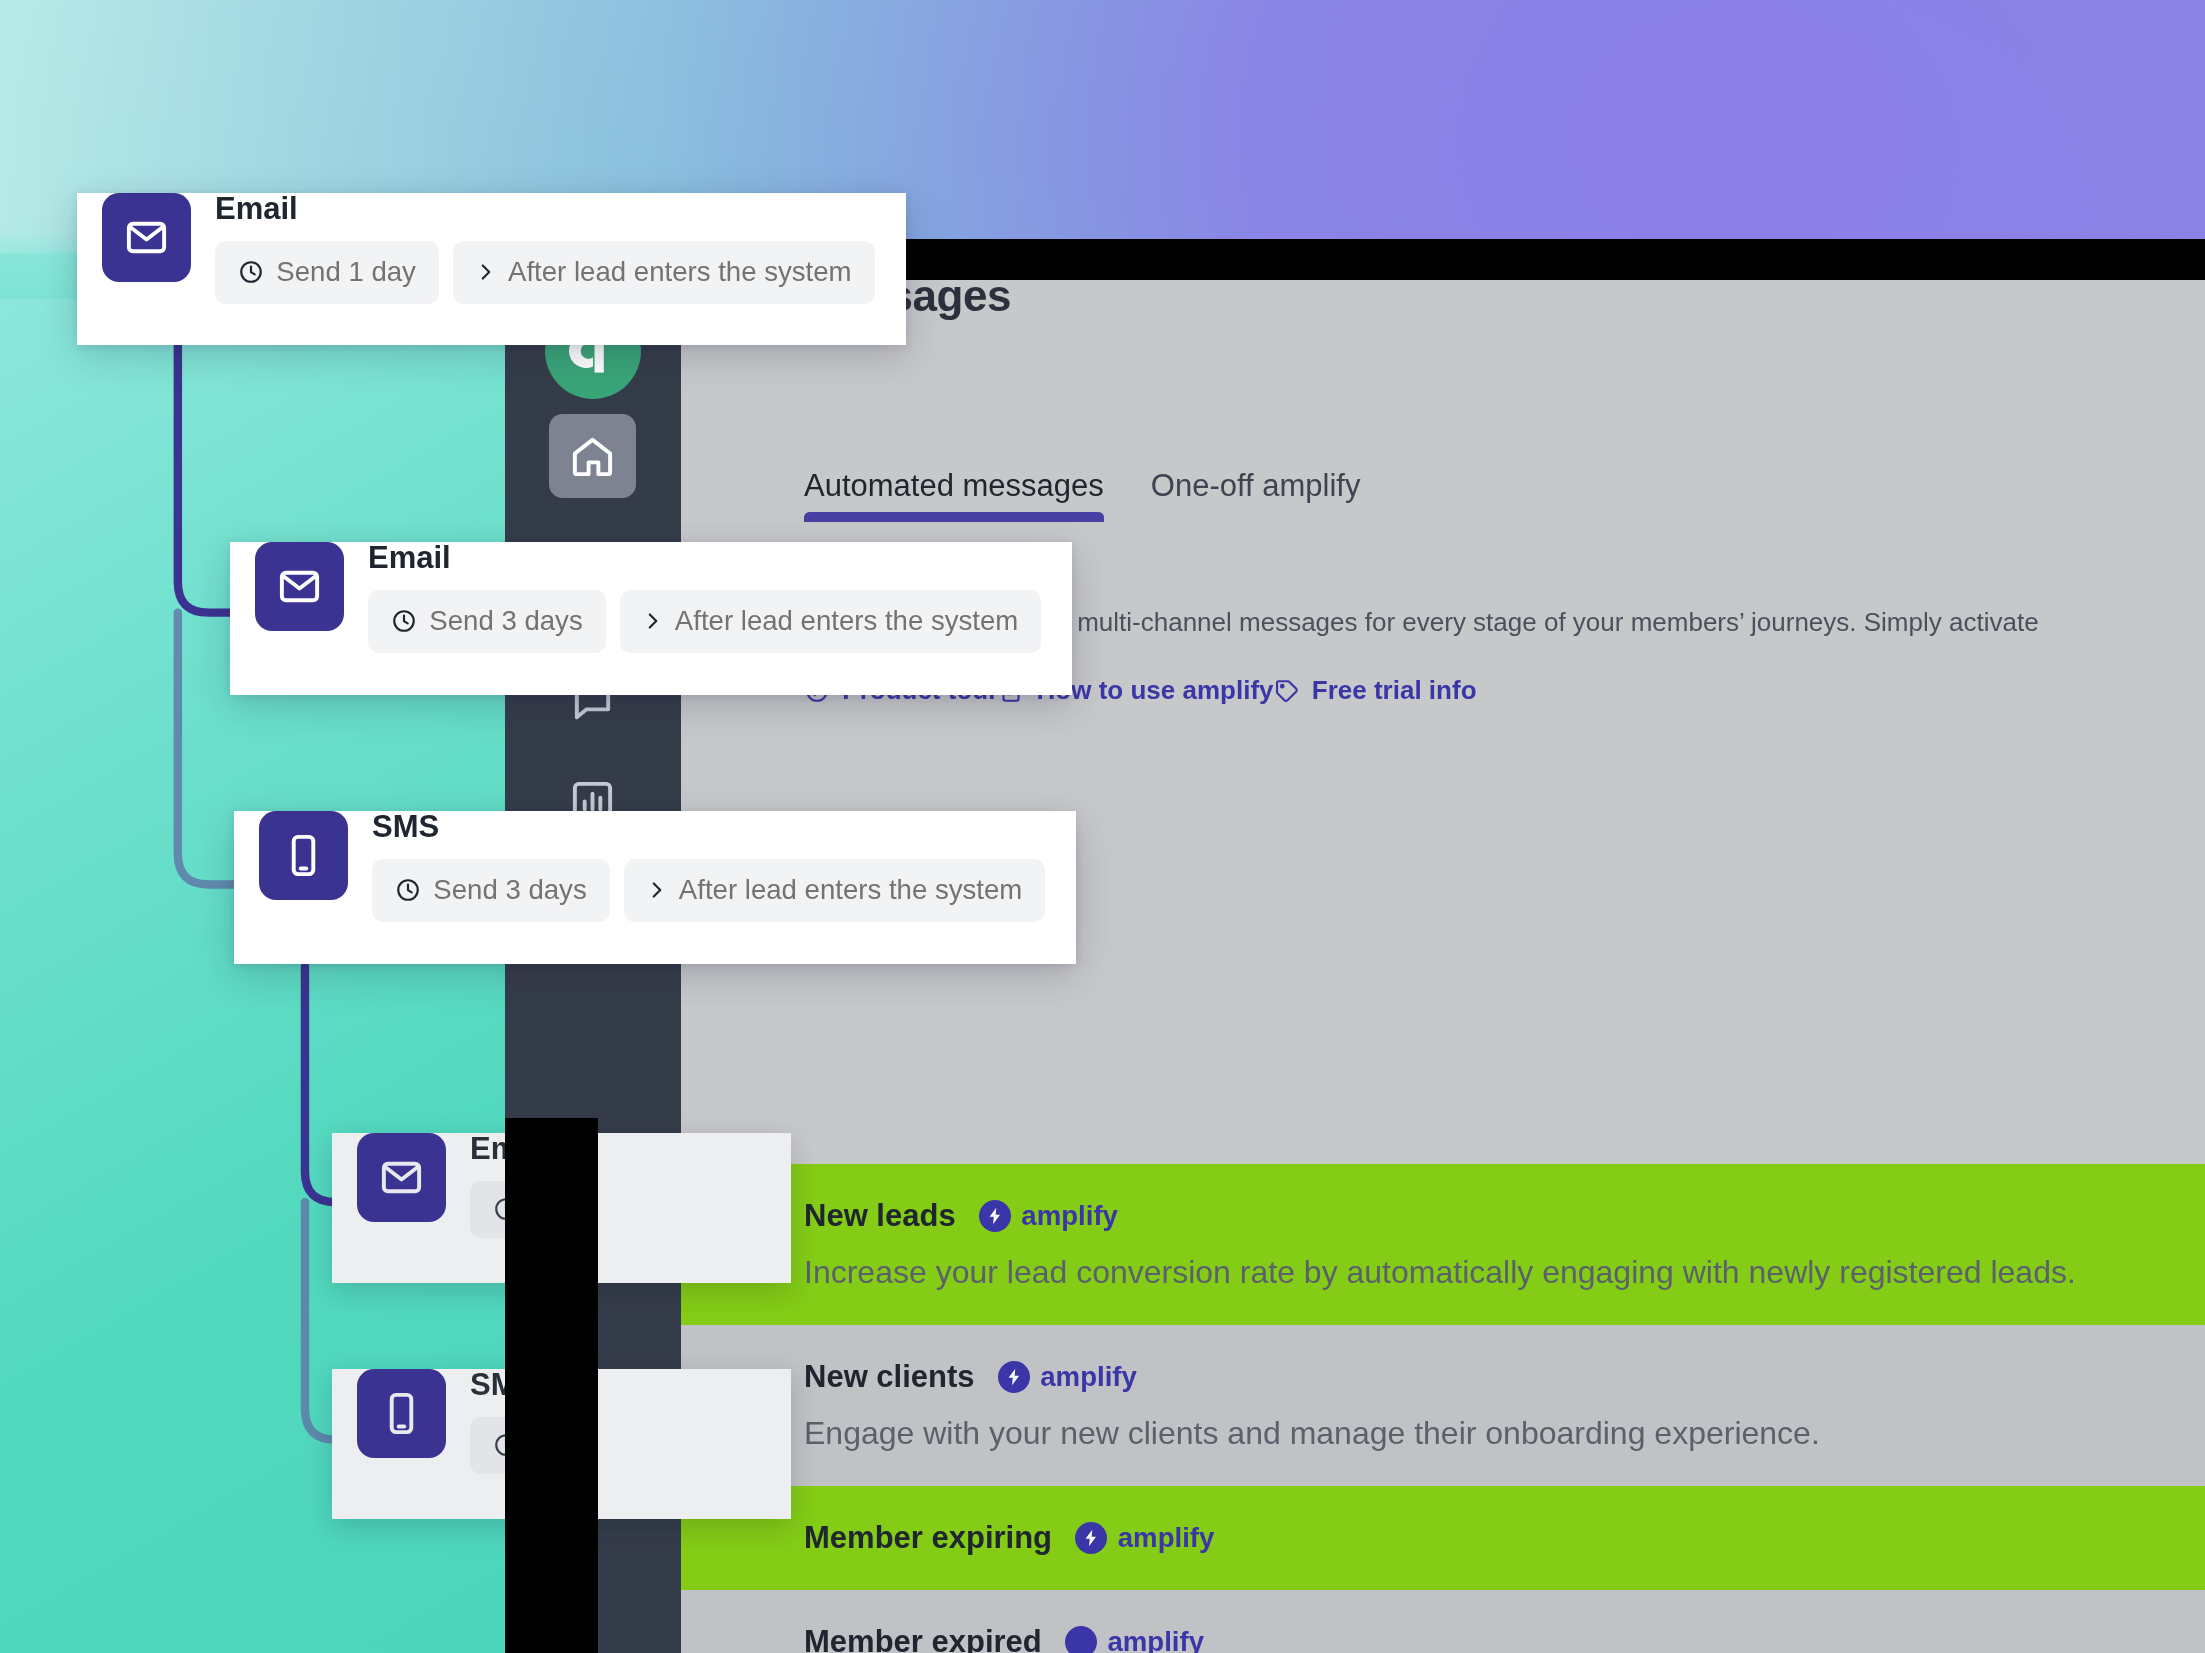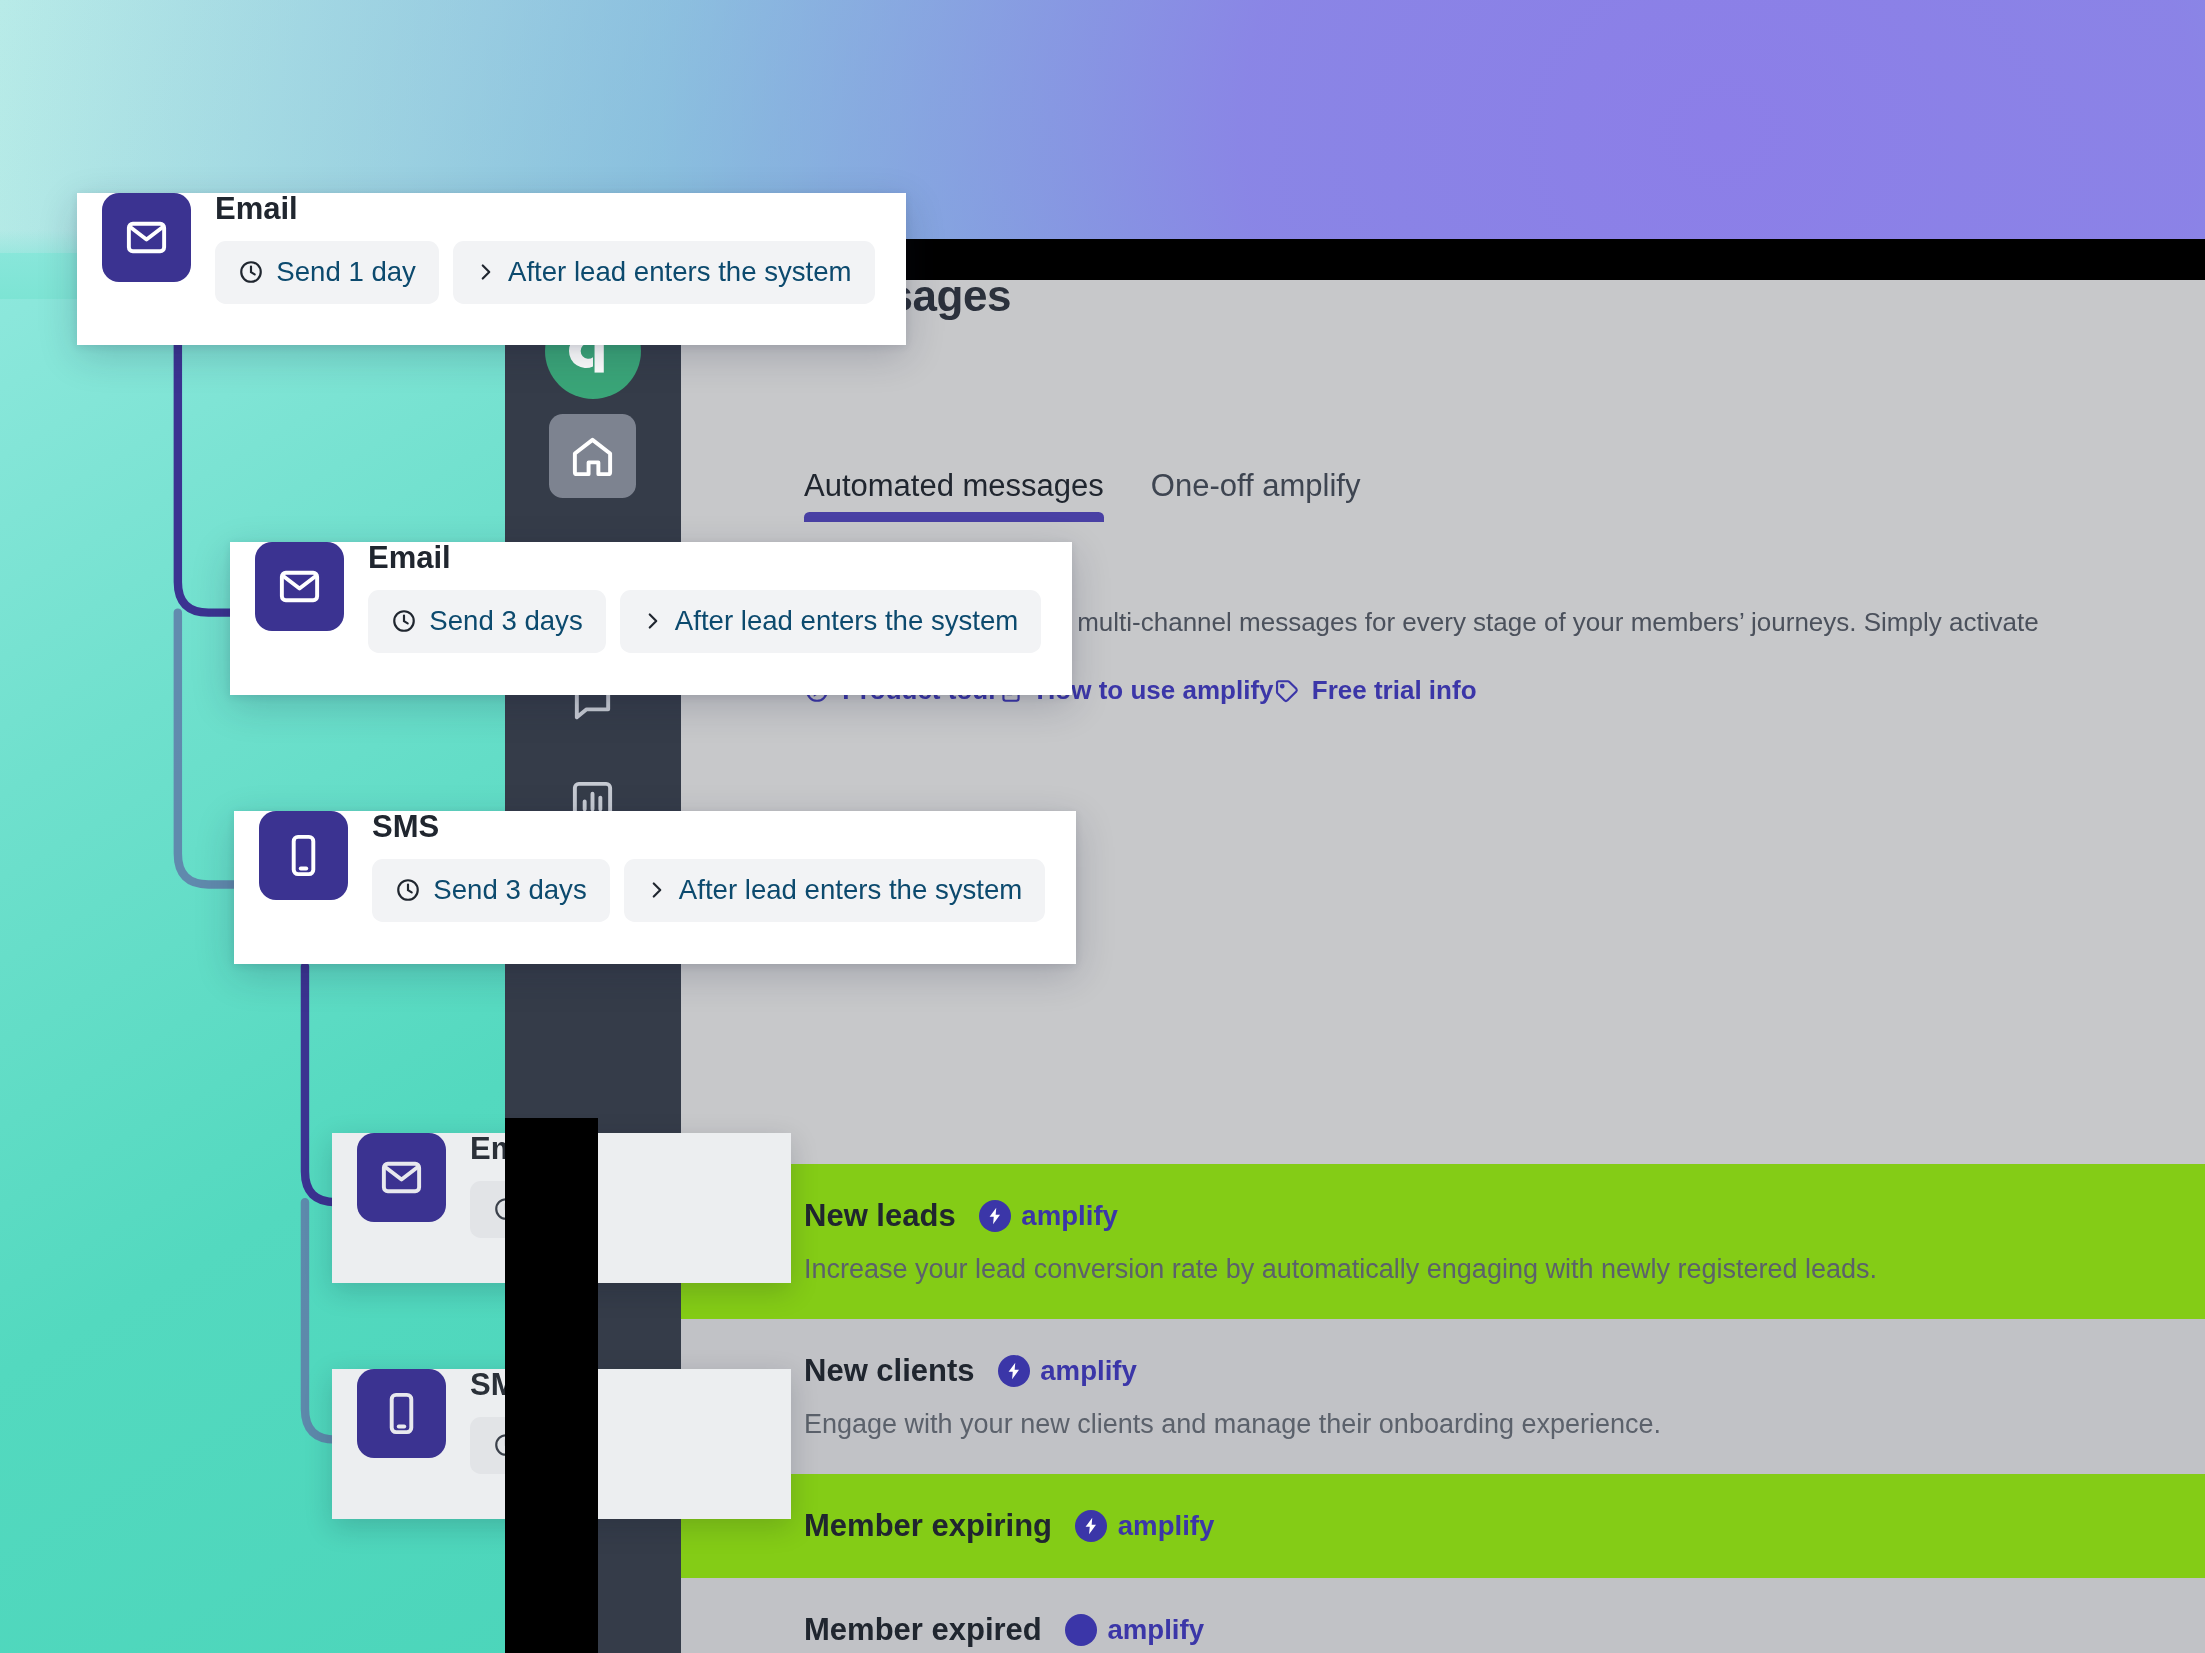--- a/index.html
+++ b/index.html
@@ -59,35 +59,35 @@
   .rows{position:absolute;left:0;right:0;top:884px;}
   .row{padding:34px 0 34px 123px;}
   .row.odd{background:#84cc16;}
   .row.even{background:#c1c2c6;}
   .row-head{display:flex;align-items:center;gap:23px;}
   .row-title{font-size:31px;font-weight:700;color:#20262f;}
   .amp{display:flex;align-items:center;gap:10.7px;}
   .amp-badge{width:32px;height:32px;border-radius:50%;background:#3b36a8;display:flex;align-items:center;justify-content:center;}
   .amp-badge svg{display:block;}
   .amp-text{font-size:27.6px;font-weight:700;color:#3b36a8;}
-  .row-desc{margin-top:20px;font-size:27px;color:#5b616b;}
+  .row-desc{margin-top:20px;font-size:32px;color:#5b616b;}
 
   
   #flow{position:absolute;left:0;top:0;width:1149px;height:1654px;pointer-events:none;}
 
   
   .card{position:absolute;background:#ffffff;display:flex;align-items:flex-start;
         box-shadow:0 10.7px 37px rgba(24,32,60,0.20), 0 2.3px 7.7px rgba(24,32,60,0.10);}
   .card.dim{background:#eceef0;box-shadow:0 7.7px 26px rgba(10,20,40,0.18);}
   .card-icon{flex:0 0 auto;border-radius:17px;background:#3b3391;display:flex;align-items:center;justify-content:center;}
   .card-body{display:flex;flex-direction:column;justify-content:center;}
   .card-title{font-size:31px;font-weight:700;color:#20262f;line-height:1;}
   .chips{display:flex;gap:13.8px;margin-top:17px;}
   .chip{background:#f2f3f5;border-radius:10.7px;display:flex;align-items:center;gap:12.3px;
-        padding:15.3px 23px;font-size:27.6px;color:#0c4a6e;white-space:nowrap;}
+        padding:15.3px 23px;font-size:27.6px;color:#737373;white-space:nowrap;}
   .chip svg{display:block;flex:0 0 auto;}
 
   
   #card1{left:77px;top:193px;width:829px;height:152px;padding:0 0 0 0;}
   #card1 .card-icon{width:89px;height:89px;margin-left:24.5px;}
   #card1 .card-body{margin-left:24.5px;}
 
   
   #card2{left:230px;top:542px;width:842px;height:153px;}
   #card2 .card-icon{width:89px;height:89px;margin-left:24.5px;}

